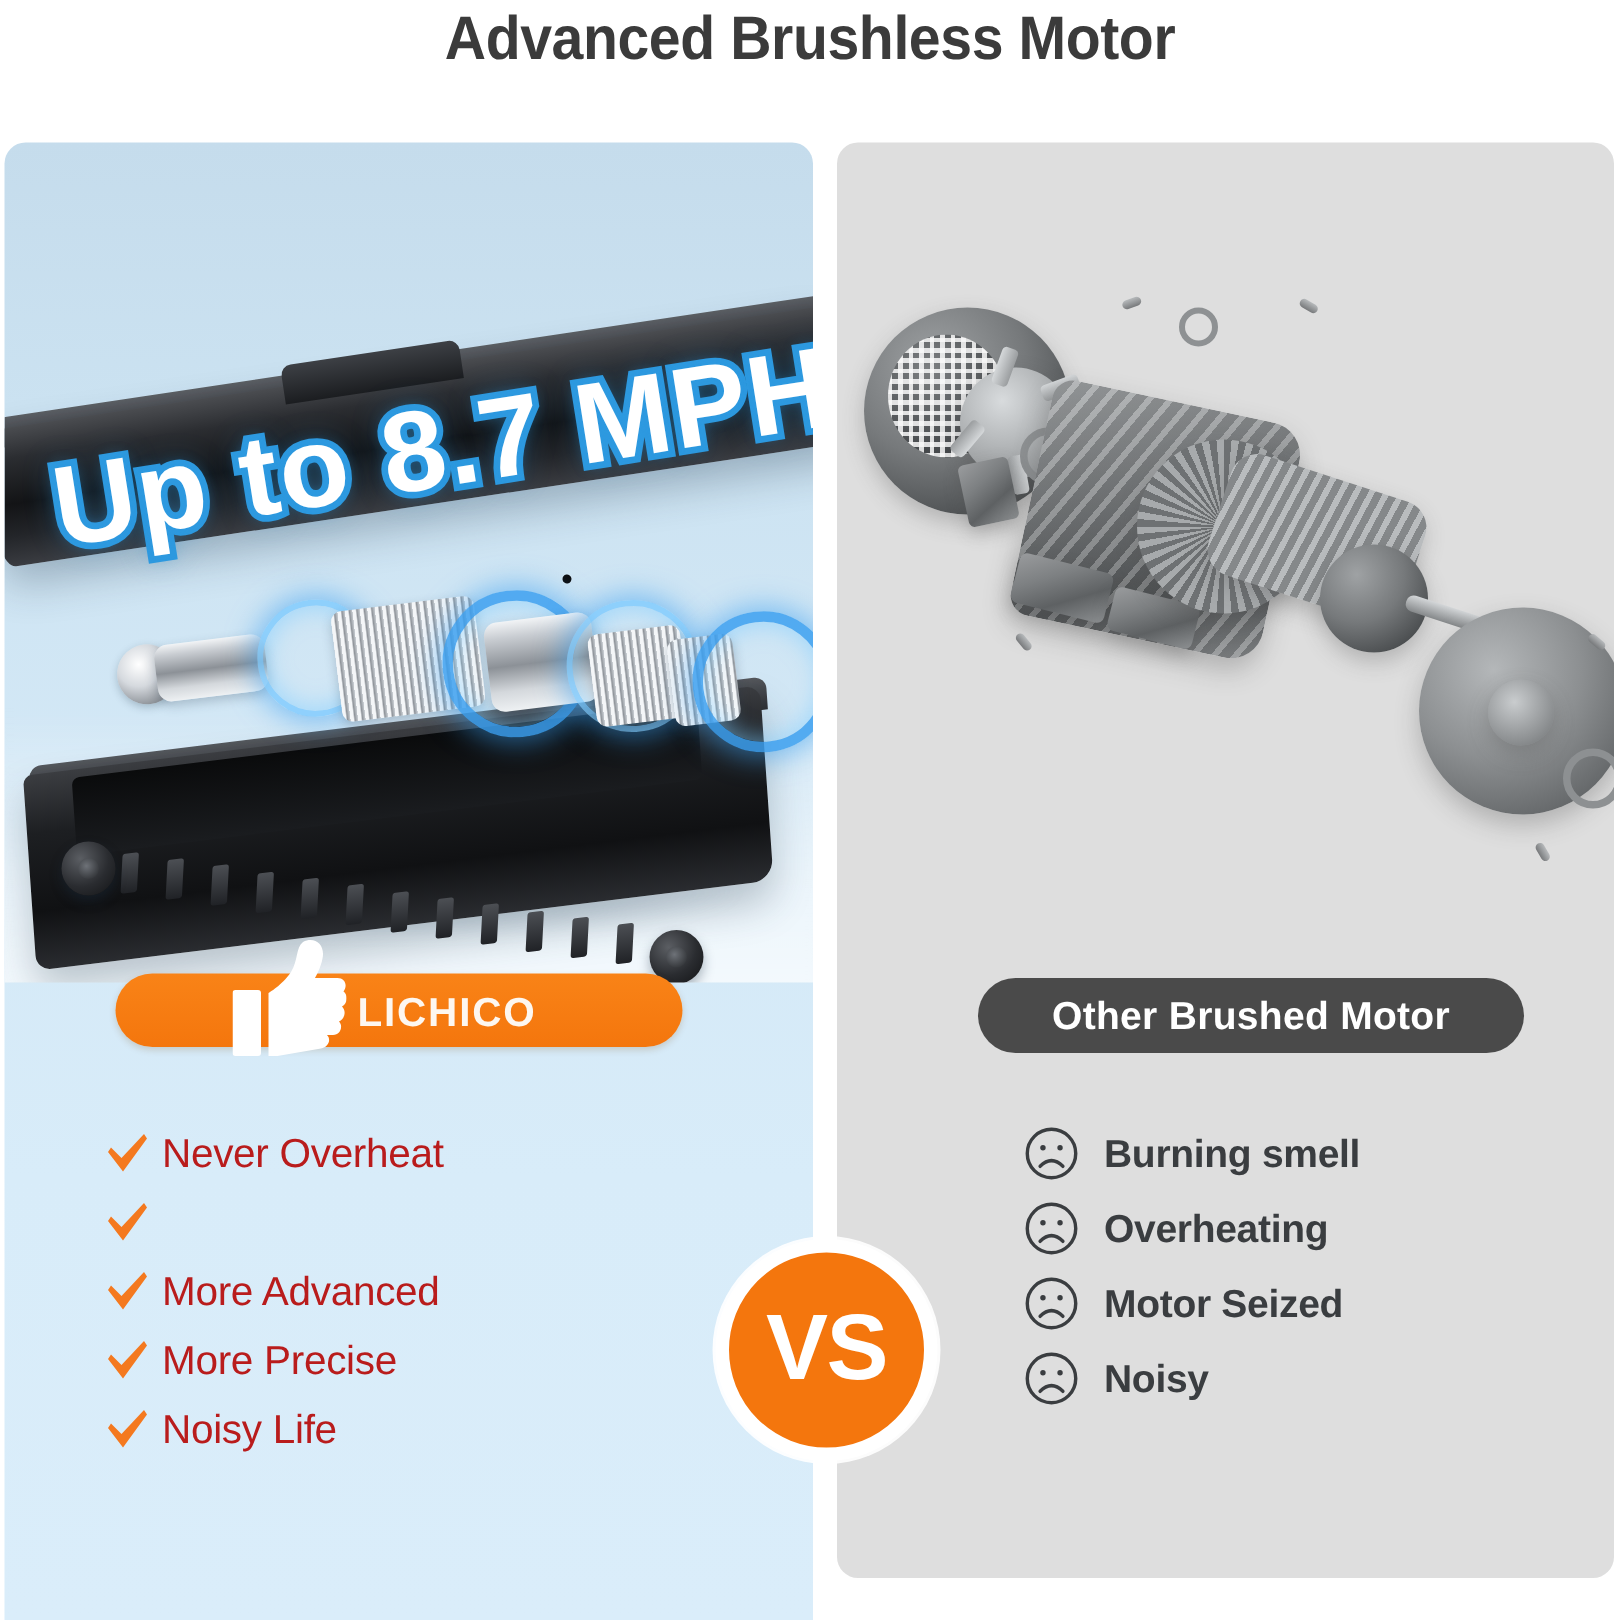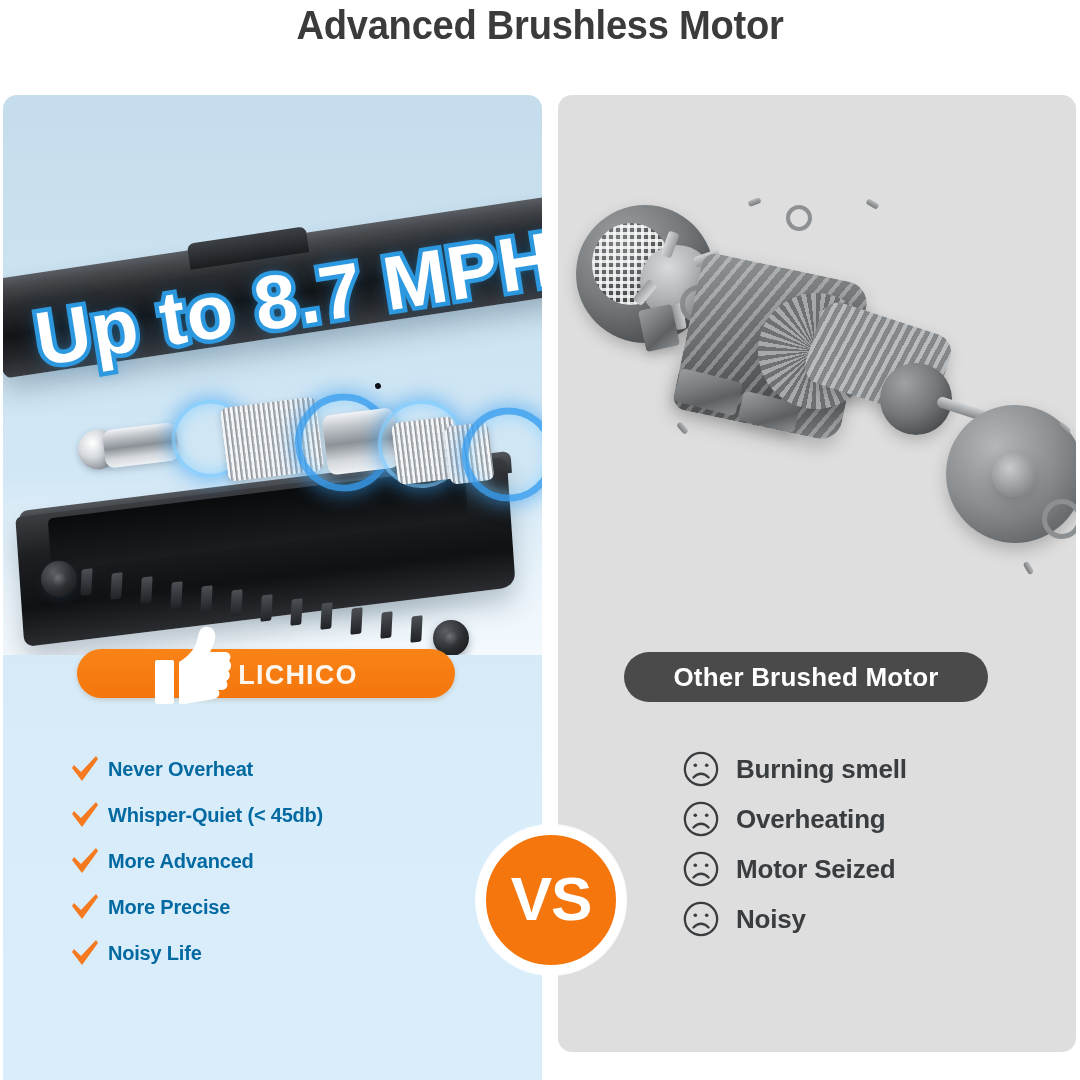--- a/index.html
+++ b/index.html
@@ -223,33 +223,33 @@
   .badge-left-label{
     position:absolute;left:0;top:0;width:378px;height:53px;
     display:flex;align-items:center;justify-content:center;
     padding-left:64px;box-sizing:border-box;
     color:#fdf7f0;font-size:27px;font-weight:bold;letter-spacing:1.2px;
   }
   .thumb{
     position:absolute;left:155px;top:626px;width:76px;height:80px;
   }
   .badge-right{
-    position:absolute;left:624px;top:652px;width:364px;height:50px;
+    position:absolute;left:652px;top:652px;width:364px;height:50px;
     background:#4a4a4a;border-radius:25px;
     display:flex;align-items:center;justify-content:center;
   }
   .badge-right-label{
     color:#ffffff;font-size:26px;font-weight:bold;letter-spacing:0.2px;
   }
 
   
   .list-left{position:absolute;left:62px;top:746px;width:430px;}
   .row-l{display:flex;align-items:center;height:46px;}
   .check{width:46px;flex:0 0 46px;display:flex;align-items:center;justify-content:center;}
-  .text-l{font-size:20px;font-weight:bold;color:#0369a1;letter-spacing:-0.2px;white-space:nowrap;}
+  .text-l{font-size:27px;font-weight:normal;color:#b91c1c;letter-spacing:-0.2px;white-space:nowrap;}
 
   .list-right{position:absolute;left:682px;top:744px;width:360px;}
   .row-r{display:flex;align-items:center;height:50px;}
   .sad{width:54px;flex:0 0 54px;display:flex;align-items:center;}
   .text-r{font-size:26px;font-weight:bold;color:#3a3d40;letter-spacing:-0.2px;white-space:nowrap;}
 
   
   .vs{
     position:absolute;left:477px;top:826px;width:148px;height:148px;
     border-radius:50%;
@@ -379,21 +379,20 @@
           </svg>
       </span>
       <span class="text-l">Never Overheat</span>
     </div>
     <div class="row-l">
       <span class="check">
         <svg viewBox="0 0 30 28" width="30" height="28">
             <path d="M2 13 L4 10 L11 17 L26 1 L28 4 L12 26 Z" fill="#f4791f"></path>
           </svg>
       </span>
-      <span class="text-l">Whisper-Quiet (&lt; 45db)</span>
     </div>
     <div class="row-l">
       <span class="check">
         <svg viewBox="0 0 30 28" width="30" height="28">
             <path d="M2 13 L4 10 L11 17 L26 1 L28 4 L12 26 Z" fill="#f4791f"></path>
           </svg>
       </span>
       <span class="text-l">More Advanced</span>
     </div>
     <div class="row-l">

